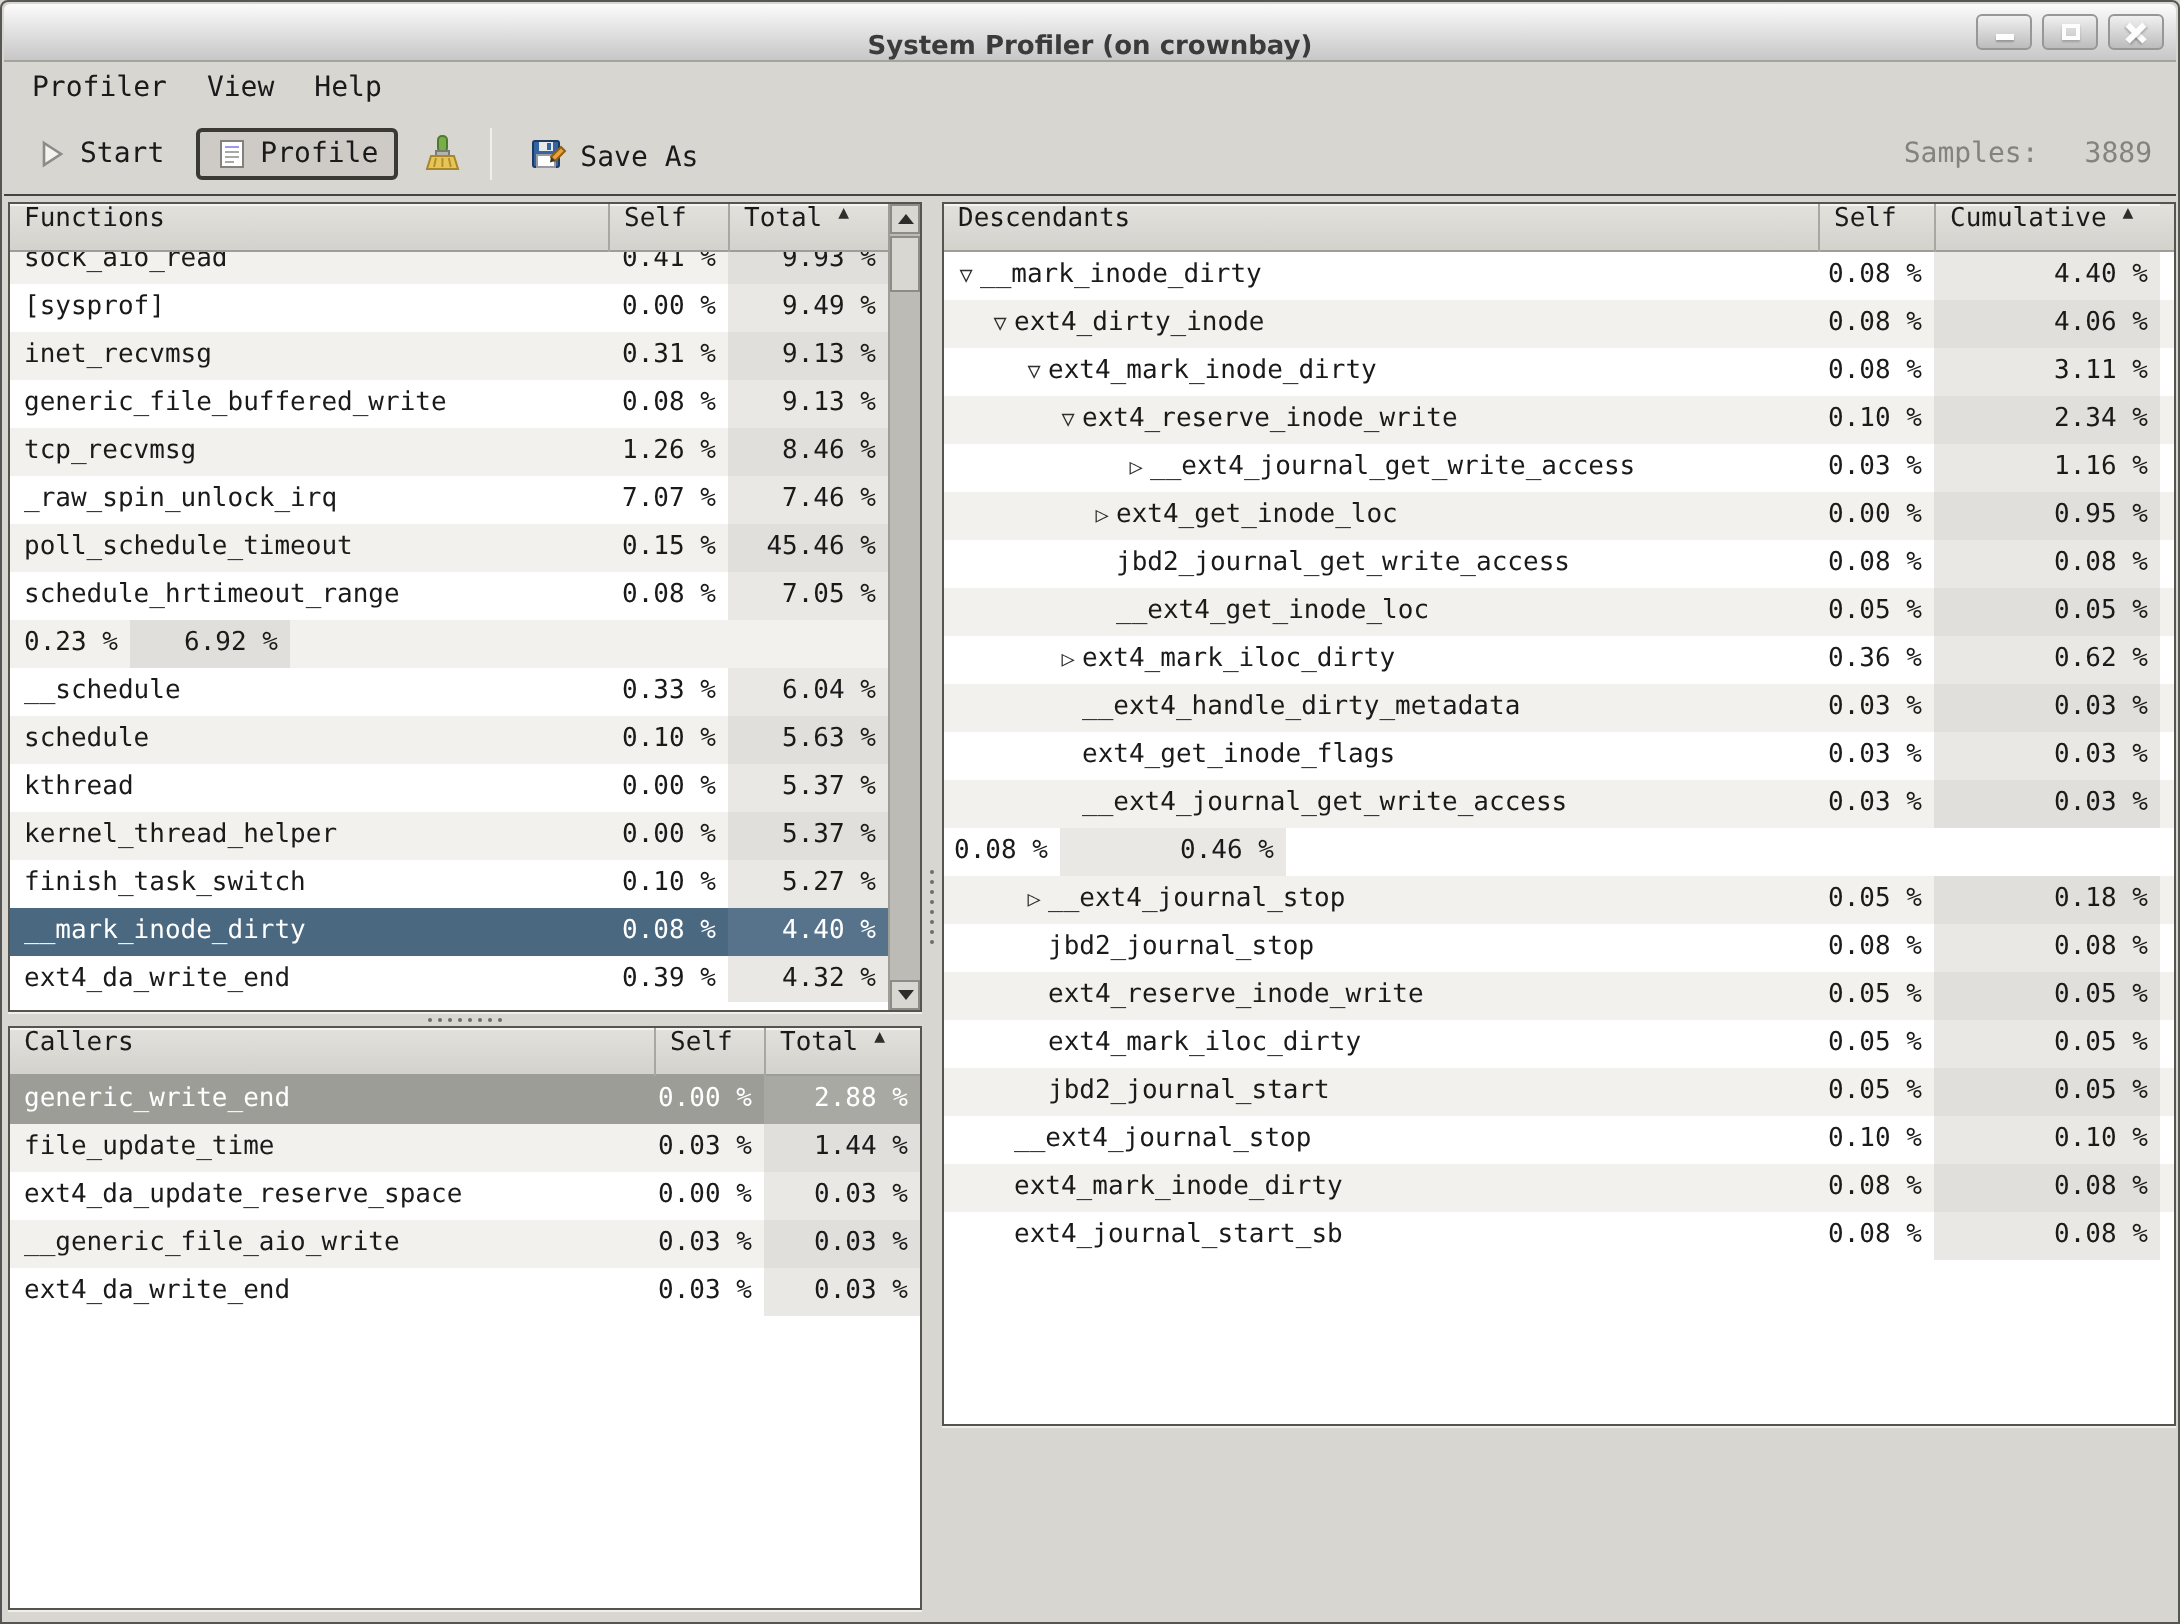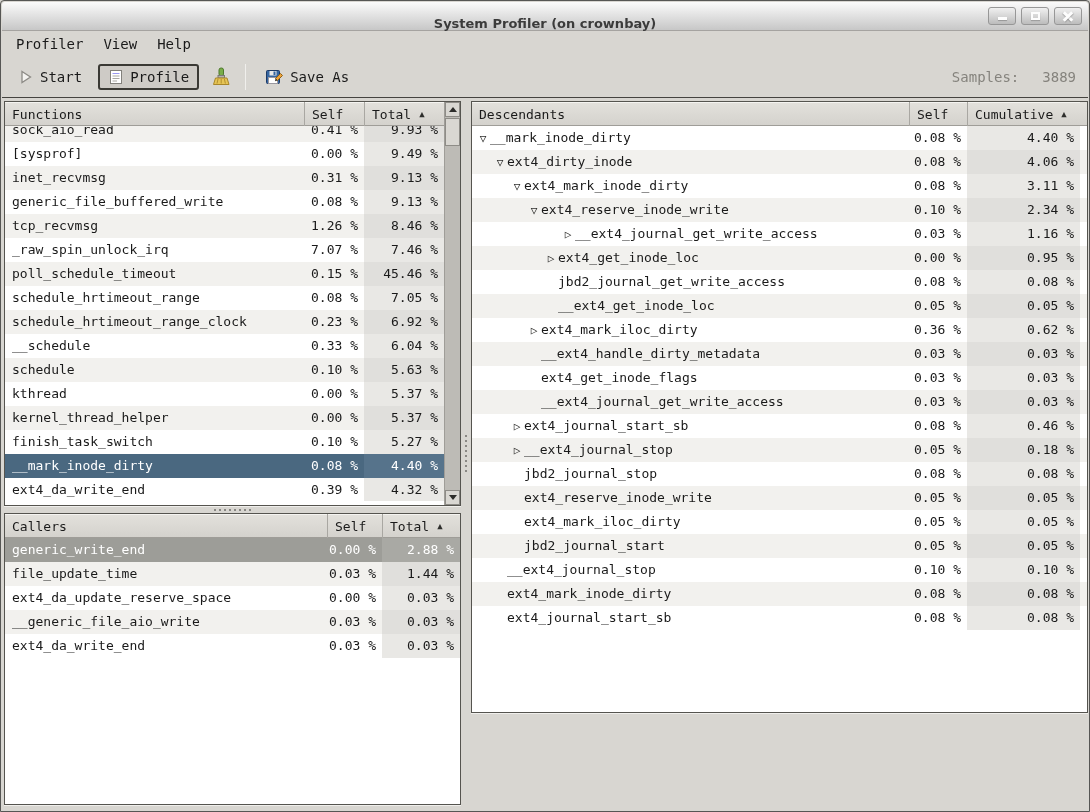--- a/index.html
+++ b/index.html
@@ -48,34 +48,34 @@
   .glyph-close::after{transform:rotate(-45deg);}
 
   
   .menubar{position:absolute;top:30px;left:1px;right:1px;height:26px;display:flex;align-items:center;padding-left:4px;font-size:14px;}
   .menu-item{padding:3px 10px;}
   .toolbar{
     position:absolute;top:56px;left:1px;right:1px;height:41px;
     display:flex;align-items:center;padding:0 8px;
     border-bottom:1px solid #454440;font-size:14px;
   }
-  .tool-btn{display:flex;align-items:center;gap:6px;padding:4px 8px;border-radius:3px;}
+  .tool-btn{display:flex;align-items:flex-end;gap:6px;padding:4px 8px;border-radius:3px;}
   .tool-toggle-active{margin-left:8px;background:#cecbc6;border:2px solid #3a3934;padding:3px 8px;}
   .tool-icon-only{margin-left:8px;padding:4px 4px;}
   .tool-sep{width:1px;height:26px;background:#a9a7a2;border-right:1px solid #f0efec;margin:0 10px;}
   .samples{margin-left:auto;color:#85837d;display:flex;gap:23px;padding-right:4px;}
 
   
   .frame{position:absolute;background:#fff;border:1px solid var(--frame-border);box-shadow:0 1px 0 #f0efec;}
   .functions-frame{left:3px;top:100px;width:457px;height:405px;}
   .callers-frame{left:3px;top:512px;width:457px;height:292px;}
   .descendants-frame{left:470px;top:100px;width:617px;height:612px;}
 
   .thead{position:absolute;top:0;left:0;height:24px;display:flex;background:linear-gradient(#e3e1dc,#d4d2cd);border-bottom:1px solid #9f9d98;}
-  .th{display:flex;align-items:center;padding:0 7px;border-left:1px solid #a9a7a2;box-shadow:inset 0 1px 0 #f5f4f1;height:24px;}
+  .th{display:flex;padding:0 7px;border-left:1px solid #a9a7a2;box-shadow:inset 0 1px 0 #f5f4f1;height:24px;}
   .th:first-child{border-left:none;}
   .sort-arrow{margin-left:8px;font-size:9px;color:#2e2e2c;}
 
   .rows{position:absolute;left:0;overflow:hidden;background:#fff;}
   .row{height:24px;line-height:24px;display:flex;white-space:pre;}
   .row.clipped{margin-top:-8px;}
   .row.stripe{background:var(--stripe);}
   .cell-name{flex:1;padding-left:7px;overflow:hidden;}
   .cell-num{text-align:right;padding-right:6px;}
   .cell-sorted{background:var(--sorted-white);}
@@ -213,21 +213,21 @@
     </div>
     <div class="rows" id="fn-rows">
         <div class="row stripe clipped"><span class="cell-name fn-col-name">sock_aio_read</span><span class="cell-num fn-col-self">0.41 %</span><span class="cell-num cell-sorted fn-col-total">9.93 %</span></div>
         <div class="row"><span class="cell-name fn-col-name">[sysprof]</span><span class="cell-num fn-col-self">0.00 %</span><span class="cell-num cell-sorted fn-col-total">9.49 %</span></div>
         <div class="row stripe"><span class="cell-name fn-col-name">inet_recvmsg</span><span class="cell-num fn-col-self">0.31 %</span><span class="cell-num cell-sorted fn-col-total">9.13 %</span></div>
         <div class="row"><span class="cell-name fn-col-name">generic_file_buffered_write</span><span class="cell-num fn-col-self">0.08 %</span><span class="cell-num cell-sorted fn-col-total">9.13 %</span></div>
         <div class="row stripe"><span class="cell-name fn-col-name">tcp_recvmsg</span><span class="cell-num fn-col-self">1.26 %</span><span class="cell-num cell-sorted fn-col-total">8.46 %</span></div>
         <div class="row"><span class="cell-name fn-col-name">_raw_spin_unlock_irq</span><span class="cell-num fn-col-self">7.07 %</span><span class="cell-num cell-sorted fn-col-total">7.46 %</span></div>
         <div class="row stripe"><span class="cell-name fn-col-name">poll_schedule_timeout</span><span class="cell-num fn-col-self">0.15 %</span><span class="cell-num cell-sorted fn-col-total">45.46 %</span></div>
         <div class="row"><span class="cell-name fn-col-name">schedule_hrtimeout_range</span><span class="cell-num fn-col-self">0.08 %</span><span class="cell-num cell-sorted fn-col-total">7.05 %</span></div>
-        <div class="row stripe"><span class="cell-name fn-col-name">schedule_hrtimeout_range_clock</span><span class="cell-num fn-col-self">0.23 %</span><span class="cell-num cell-sorted fn-col-total">6.92 %</span></div>
+        <div class="row stripe"><span class="cell-num fn-col-self">0.23 %</span><span class="cell-num cell-sorted fn-col-total">6.92 %</span></div>
         <div class="row"><span class="cell-name fn-col-name">__schedule</span><span class="cell-num fn-col-self">0.33 %</span><span class="cell-num cell-sorted fn-col-total">6.04 %</span></div>
         <div class="row stripe"><span class="cell-name fn-col-name">schedule</span><span class="cell-num fn-col-self">0.10 %</span><span class="cell-num cell-sorted fn-col-total">5.63 %</span></div>
         <div class="row"><span class="cell-name fn-col-name">kthread</span><span class="cell-num fn-col-self">0.00 %</span><span class="cell-num cell-sorted fn-col-total">5.37 %</span></div>
         <div class="row stripe"><span class="cell-name fn-col-name">kernel_thread_helper</span><span class="cell-num fn-col-self">0.00 %</span><span class="cell-num cell-sorted fn-col-total">5.37 %</span></div>
         <div class="row"><span class="cell-name fn-col-name">finish_task_switch</span><span class="cell-num fn-col-self">0.10 %</span><span class="cell-num cell-sorted fn-col-total">5.27 %</span></div>
         <div class="row sel-blue"><span class="cell-name fn-col-name">__mark_inode_dirty</span><span class="cell-num fn-col-self">0.08 %</span><span class="cell-num cell-sorted fn-col-total">4.40 %</span></div>
         <div class="row"><span class="cell-name fn-col-name">ext4_da_write_end</span><span class="cell-num fn-col-self">0.39 %</span><span class="cell-num cell-sorted fn-col-total">4.32 %</span></div>
       </div>
     <div class="v-scrollbar">
       <div class="sb-btn sb-btn-up">
@@ -303,21 +303,21 @@
         <div class="row"><span class="cell-name de-col-name" style="padding-left: 4px;"><span class="indent" style="width: 34px;"></span><span class="expander">▽</span><span>ext4_mark_inode_dirty</span></span><span class="cell-num de-col-self">0.08 %</span><span class="cell-num cell-sorted de-col-cum">3.11 %</span><span class="de-col-fill"></span></div>
         <div class="row stripe"><span class="cell-name de-col-name" style="padding-left: 4px;"><span class="indent" style="width: 51px;"></span><span class="expander">▽</span><span>ext4_reserve_inode_write</span></span><span class="cell-num de-col-self">0.10 %</span><span class="cell-num cell-sorted de-col-cum">2.34 %</span><span class="de-col-fill"></span></div>
         <div class="row"><span class="cell-name de-col-name" style="padding-left: 21px;"><span class="indent" style="width: 68px;"></span><span class="expander">▷</span><span>__ext4_journal_get_write_access</span></span><span class="cell-num de-col-self">0.03 %</span><span class="cell-num cell-sorted de-col-cum">1.16 %</span><span class="de-col-fill"></span></div>
         <div class="row stripe"><span class="cell-name de-col-name" style="padding-left: 4px;"><span class="indent" style="width: 68px;"></span><span class="expander">▷</span><span>ext4_get_inode_loc</span></span><span class="cell-num de-col-self">0.00 %</span><span class="cell-num cell-sorted de-col-cum">0.95 %</span><span class="de-col-fill"></span></div>
         <div class="row"><span class="cell-name de-col-name" style="padding-left: 4px;"><span class="indent" style="width: 68px;"></span><span class="expander"></span><span>jbd2_journal_get_write_access</span></span><span class="cell-num de-col-self">0.08 %</span><span class="cell-num cell-sorted de-col-cum">0.08 %</span><span class="de-col-fill"></span></div>
         <div class="row stripe"><span class="cell-name de-col-name" style="padding-left: 4px;"><span class="indent" style="width: 68px;"></span><span class="expander"></span><span>__ext4_get_inode_loc</span></span><span class="cell-num de-col-self">0.05 %</span><span class="cell-num cell-sorted de-col-cum">0.05 %</span><span class="de-col-fill"></span></div>
         <div class="row"><span class="cell-name de-col-name" style="padding-left: 4px;"><span class="indent" style="width: 51px;"></span><span class="expander">▷</span><span>ext4_mark_iloc_dirty</span></span><span class="cell-num de-col-self">0.36 %</span><span class="cell-num cell-sorted de-col-cum">0.62 %</span><span class="de-col-fill"></span></div>
         <div class="row stripe"><span class="cell-name de-col-name" style="padding-left: 4px;"><span class="indent" style="width: 51px;"></span><span class="expander"></span><span>__ext4_handle_dirty_metadata</span></span><span class="cell-num de-col-self">0.03 %</span><span class="cell-num cell-sorted de-col-cum">0.03 %</span><span class="de-col-fill"></span></div>
         <div class="row"><span class="cell-name de-col-name" style="padding-left: 4px;"><span class="indent" style="width: 51px;"></span><span class="expander"></span><span>ext4_get_inode_flags</span></span><span class="cell-num de-col-self">0.03 %</span><span class="cell-num cell-sorted de-col-cum">0.03 %</span><span class="de-col-fill"></span></div>
         <div class="row stripe"><span class="cell-name de-col-name" style="padding-left: 4px;"><span class="indent" style="width: 51px;"></span><span class="expander"></span><span>__ext4_journal_get_write_access</span></span><span class="cell-num de-col-self">0.03 %</span><span class="cell-num cell-sorted de-col-cum">0.03 %</span><span class="de-col-fill"></span></div>
-        <div class="row"><span class="cell-name de-col-name" style="padding-left: 4px;"><span class="indent" style="width: 34px;"></span><span class="expander">▷</span><span>ext4_journal_start_sb</span></span><span class="cell-num de-col-self">0.08 %</span><span class="cell-num cell-sorted de-col-cum">0.46 %</span><span class="de-col-fill"></span></div>
+        <div class="row"><span class="cell-num de-col-self">0.08 %</span><span class="cell-num cell-sorted de-col-cum">0.46 %</span><span class="de-col-fill"></span></div>
         <div class="row stripe"><span class="cell-name de-col-name" style="padding-left: 4px;"><span class="indent" style="width: 34px;"></span><span class="expander">▷</span><span>__ext4_journal_stop</span></span><span class="cell-num de-col-self">0.05 %</span><span class="cell-num cell-sorted de-col-cum">0.18 %</span><span class="de-col-fill"></span></div>
         <div class="row"><span class="cell-name de-col-name" style="padding-left: 4px;"><span class="indent" style="width: 34px;"></span><span class="expander"></span><span>jbd2_journal_stop</span></span><span class="cell-num de-col-self">0.08 %</span><span class="cell-num cell-sorted de-col-cum">0.08 %</span><span class="de-col-fill"></span></div>
         <div class="row stripe"><span class="cell-name de-col-name" style="padding-left: 4px;"><span class="indent" style="width: 34px;"></span><span class="expander"></span><span>ext4_reserve_inode_write</span></span><span class="cell-num de-col-self">0.05 %</span><span class="cell-num cell-sorted de-col-cum">0.05 %</span><span class="de-col-fill"></span></div>
         <div class="row"><span class="cell-name de-col-name" style="padding-left: 4px;"><span class="indent" style="width: 34px;"></span><span class="expander"></span><span>ext4_mark_iloc_dirty</span></span><span class="cell-num de-col-self">0.05 %</span><span class="cell-num cell-sorted de-col-cum">0.05 %</span><span class="de-col-fill"></span></div>
         <div class="row stripe"><span class="cell-name de-col-name" style="padding-left: 4px;"><span class="indent" style="width: 34px;"></span><span class="expander"></span><span>jbd2_journal_start</span></span><span class="cell-num de-col-self">0.05 %</span><span class="cell-num cell-sorted de-col-cum">0.05 %</span><span class="de-col-fill"></span></div>
         <div class="row"><span class="cell-name de-col-name" style="padding-left: 4px;"><span class="indent" style="width: 17px;"></span><span class="expander"></span><span>__ext4_journal_stop</span></span><span class="cell-num de-col-self">0.10 %</span><span class="cell-num cell-sorted de-col-cum">0.10 %</span><span class="de-col-fill"></span></div>
         <div class="row stripe"><span class="cell-name de-col-name" style="padding-left: 4px;"><span class="indent" style="width: 17px;"></span><span class="expander"></span><span>ext4_mark_inode_dirty</span></span><span class="cell-num de-col-self">0.08 %</span><span class="cell-num cell-sorted de-col-cum">0.08 %</span><span class="de-col-fill"></span></div>
         <div class="row"><span class="cell-name de-col-name" style="padding-left: 4px;"><span class="indent" style="width: 17px;"></span><span class="expander"></span><span>ext4_journal_start_sb</span></span><span class="cell-num de-col-self">0.08 %</span><span class="cell-num cell-sorted de-col-cum">0.08 %</span><span class="de-col-fill"></span></div>
       </div>
   </div>

